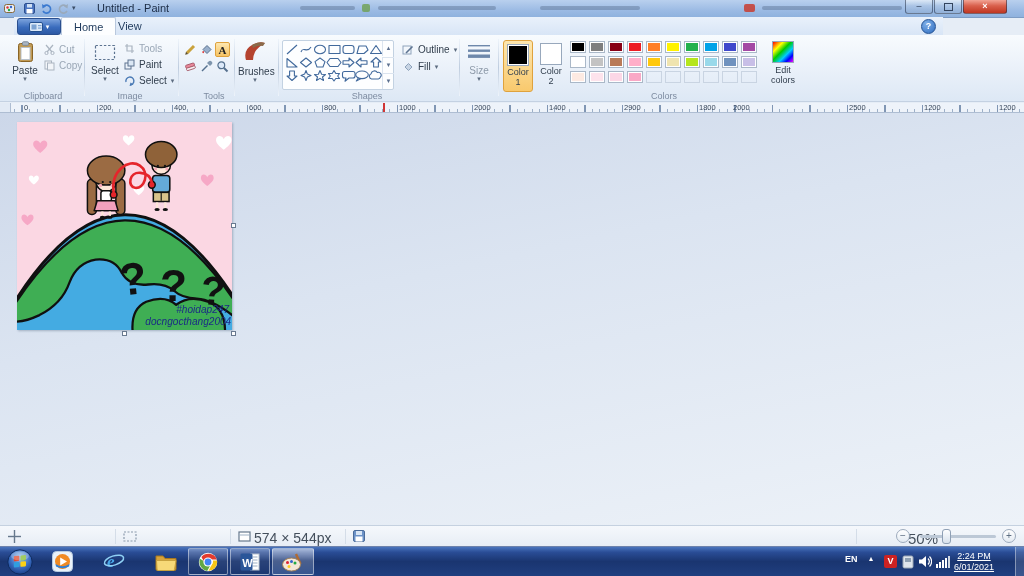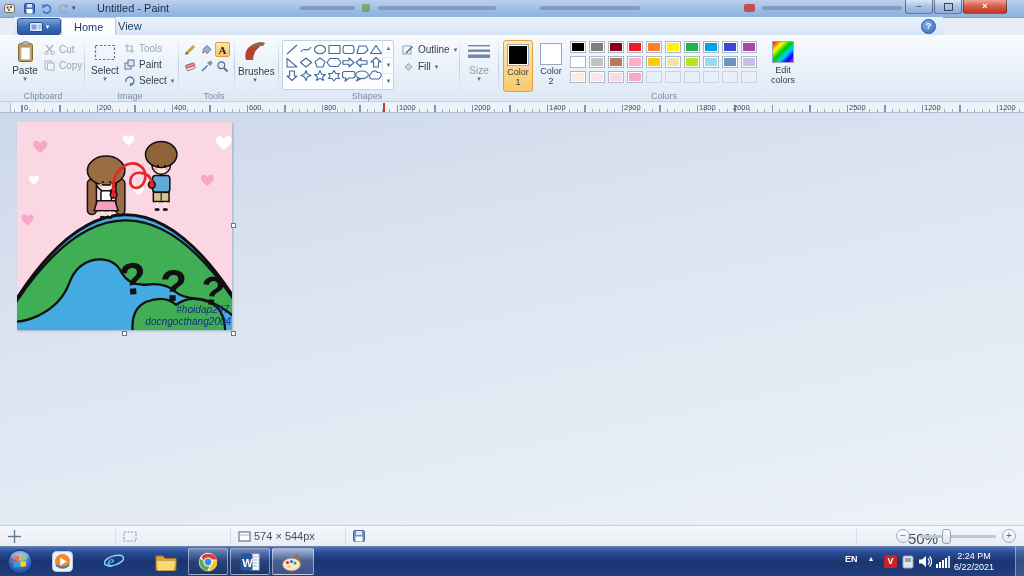--- a/index.html
+++ b/index.html
@@ -82,39 +82,39 @@
   #workarea{position:absolute;left:0;top:113px;width:1024px;height:412px;
     background:linear-gradient(168deg,#ccd7e9 0%,#dbe4f1 40%,#edf2f8 100%);}
   #canvas{position:absolute;left:17px;top:9px;width:215px;height:208px;background:#fff;
     box-shadow:1px 1px 2px rgba(60,80,110,.35);}
   .handle{position:absolute;width:5px;height:5px;background:#fff;border:1px solid #68798f;box-sizing:border-box;}
 
   
   #statusbar{position:absolute;left:0;top:525px;width:1024px;height:21px;
     background:linear-gradient(#f5f8fc,#e7edf5);border-top:1px solid #c5d1e0;box-sizing:border-box;}
   .sdiv{position:absolute;top:3px;height:15px;width:1px;background:#d4dde8;}
-  #sizeinfo{position:absolute;left:254px;top:4px;font-size:11px;color:#444f5c;}
+  #sizeinfo{position:absolute;left:254px;top:4px;font-size:14px;color:#444f5c;}
   #zoomtxt{position:absolute;left:908px;top:4px;font-size:15px;color:#444f5c;}
   .zbtn{position:absolute;top:3px;width:14px;height:14px;border-radius:50%;border:1px solid #9dabbd;
     background:linear-gradient(#fff,#e3eaf2);color:#5d6e82;font-size:10px;text-align:center;line-height:12px;box-sizing:border-box;}
   #ztrack{position:absolute;left:920px;top:9px;width:76px;height:3px;background:#bcc8d6;border-radius:2px;}
   #zthumb{position:absolute;left:22px;top:-6px;width:9px;height:15px;background:linear-gradient(#fdfeff,#d7e1ec);
     border:1px solid #8fa0b5;border-radius:3px;box-sizing:border-box;}
 
   
   #taskbar{position:absolute;left:0;top:546px;width:1024px;height:30px;
     background:linear-gradient(180deg,#4a74bd 0%,#2a4d96 18%,#1a3570 50%,#203f80 100%);
     border-top:1px solid rgba(255,255,255,.35);box-sizing:border-box;}
   .tbtn{position:absolute;top:1px;width:40px;height:27px;display:flex;align-items:center;justify-content:center;}
   .tbtn.boxed{border:1px solid rgba(255,255,255,.45);border-radius:2px;
     background:linear-gradient(rgba(255,255,255,.28),rgba(255,255,255,.08) 45%,rgba(0,0,0,.10));box-sizing:border-box;}
   .tbtn.active{background:linear-gradient(rgba(255,255,255,.55),rgba(255,255,255,.22) 45%,rgba(130,160,200,.25));}
   .trayic{position:absolute;top:7px;color:#fff;}
   #clock{position:absolute;left:940px;top:4px;width:68px;font-size:9px;color:#fff;
-    text-align:center;line-height:11px;}
+    text-align:center;line-height:11px;text-decoration:underline;}
   #showdesk{position:absolute;right:0;top:0;width:9px;height:30px;background:rgba(255,255,255,.12);
     border-left:1px solid rgba(255,255,255,.4);box-sizing:border-box;}
   svg{display:block;}
 </style>
 </head>
 <body>
 
 <div id="win">
 
   <div id="titlebar">
@@ -610,18 +610,18 @@
     </svg>
     <svg class="trayic" style="left:936px;top:9px" width="14" height="12">
       <rect x="0" y="8" width="2" height="4" fill="#fff"></rect>
         <rect x="3" y="6" width="2" height="6" fill="#fff"></rect>
       <rect x="6" y="4" width="2" height="8" fill="#fff"></rect>
         <rect x="9" y="2" width="2" height="10" fill="#fff"></rect>
         <rect x="12" y="0" width="2" height="12" fill="#cfd8e4"></rect>
     </svg>
     <div id="clock">
       <div>2:24 PM</div>
-      <div>6/22/2021</div>
+      <div>6/01/2021</div>
     </div>
     <div id="showdesk"></div>
   </div>
 
 </div>
 
 </body></html>

